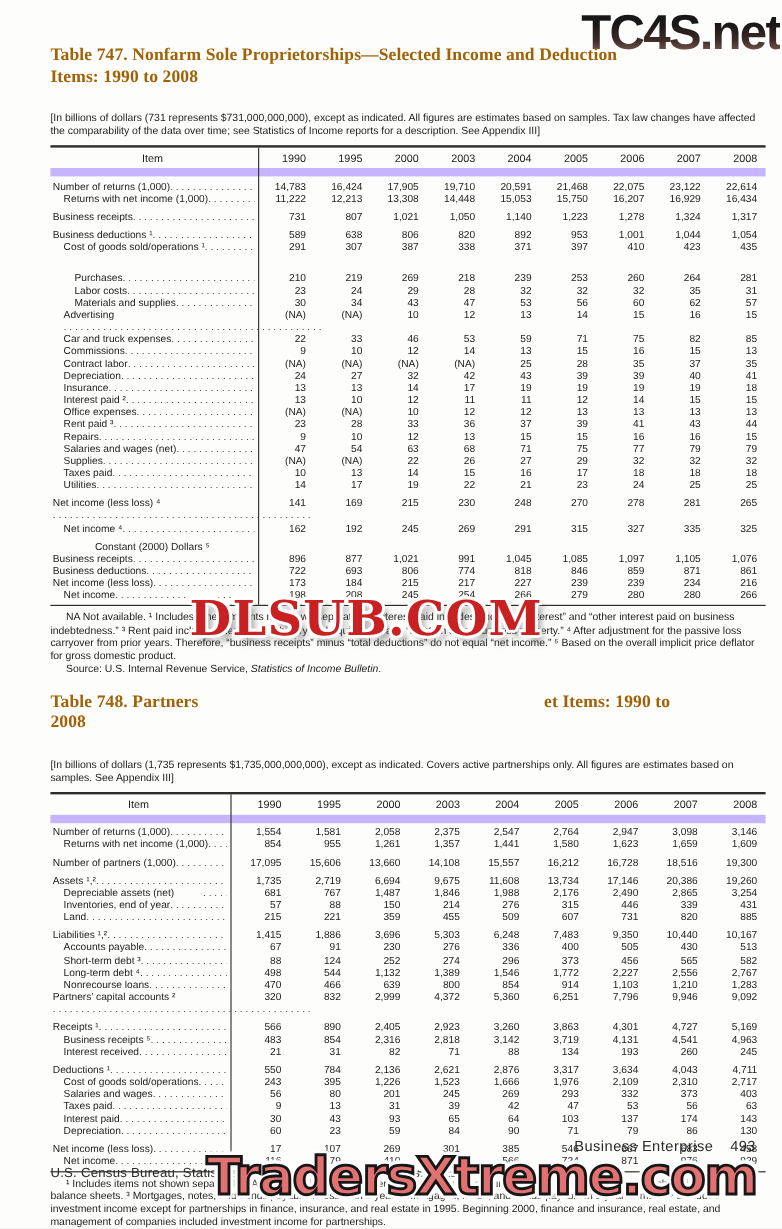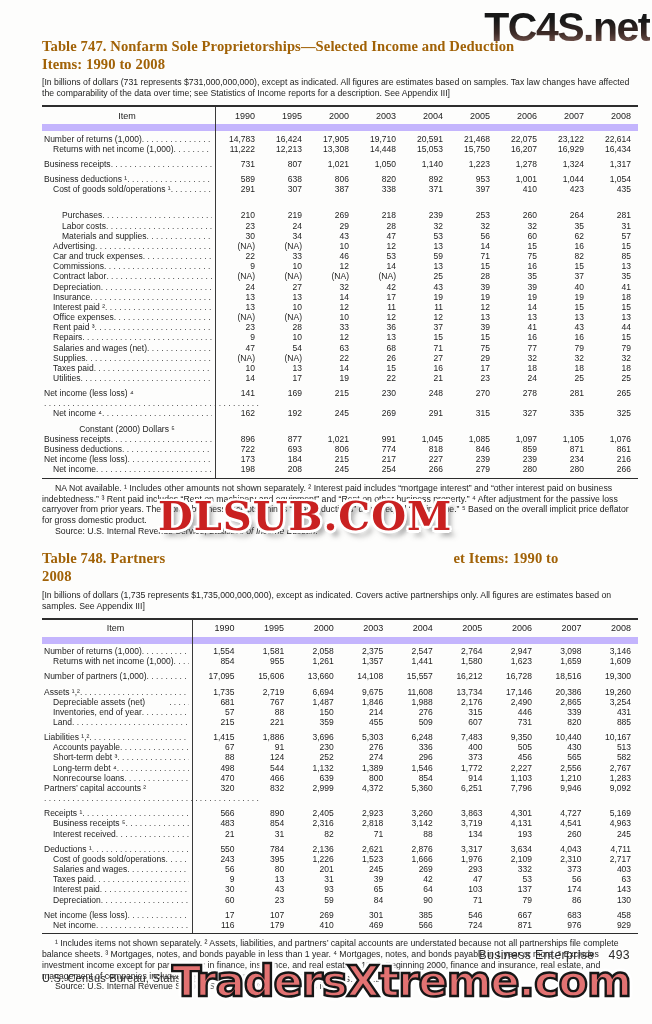--- a/index.html
+++ b/index.html
@@ -3,21 +3,21 @@
 <meta charset="utf-8">
 <style>
   html,body{margin:0;padding:0;background:#e8e8e8;}
   .page{position:relative;width:652px;height:1024px;background:#fdfdfc;overflow:hidden;
         font-family:"Liberation Sans",sans-serif;color:#1c1c1c;}
   .content{position:absolute;left:42px;top:38px;width:596px;}
 
   
   .ttl{font-family:"Liberation Serif",serif;font-weight:bold;font-size:14.6px;line-height:17.6px;
        letter-spacing:.1px;color:#a16207;}
-  .note{font-size:8.7px;line-height:11px;margin-top:4px;color:#1c1c1c;}
+  .note{font-size:8.7px;line-height:11px;margin-top:20px;color:#1c1c1c;}
 
   
   .dtable{position:relative;margin-top:6px;border-top:2.4px solid #2d2d2d;border-bottom:1px solid #2d2d2d;}
   .dtable::before{content:"";position:absolute;left:var(--itemw);top:0;bottom:0;width:1px;background:#3a3a3a;}
   .trow{display:flex;align-items:baseline;line-height:10.15px;font-size:8.5px;}
   .trow.gap{margin-top:5px;}
   .thead{border-bottom:7px solid #c4b5fd;padding:3.5px 0;font-size:9px;line-height:10px;}
   .thead .item{justify-content:center;padding-left:0 !important;}
   .tbody{padding:2.5px 0 3.5px;}
   .item{display:flex;align-items:baseline;width:var(--itemw);box-sizing:border-box;padding-right:3px;}
@@ -203,21 +203,21 @@
               <div class="val">34</div>
               <div class="val">43</div>
               <div class="val">47</div>
               <div class="val">53</div>
               <div class="val">56</div>
               <div class="val">60</div>
               <div class="val">62</div>
               <div class="val">57</div>
             </div>
             <div class="trow">
-              <div class="item" style="padding-left: 11px;">
+              <div class="item" style="padding-left: 11px; flex-direction: column;">
                 <span class="lbl">Advertising</span>
                 <span class="dots"></span>
               </div>
               <div class="val">(NA)</div>
               <div class="val">(NA)</div>
               <div class="val">10</div>
               <div class="val">12</div>
               <div class="val">13</div>
               <div class="val">14</div>
               <div class="val">15</div>

